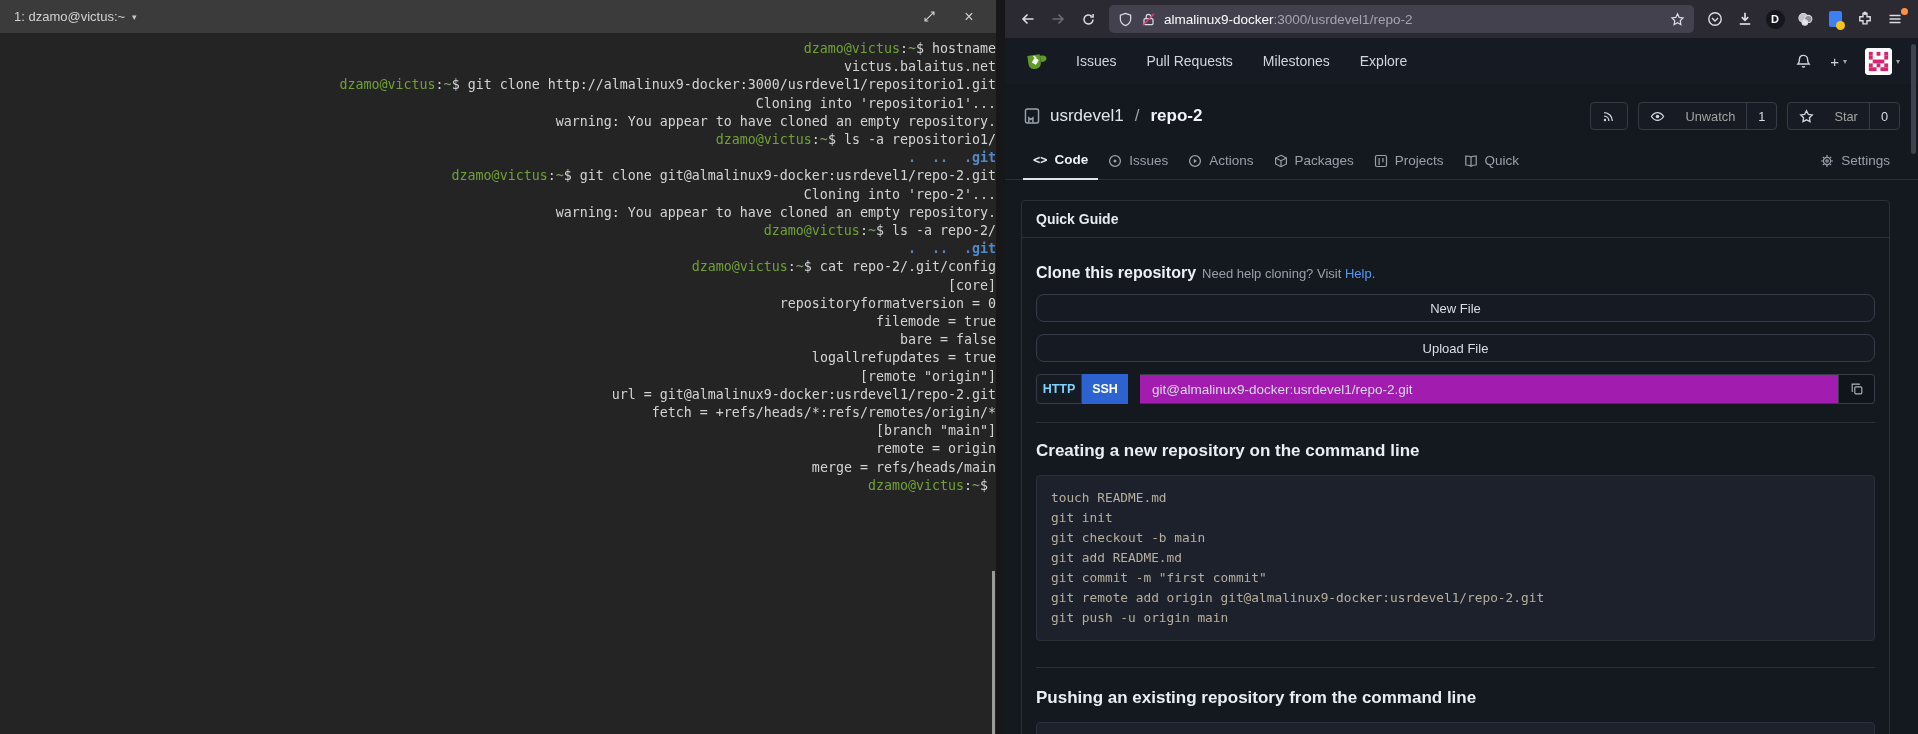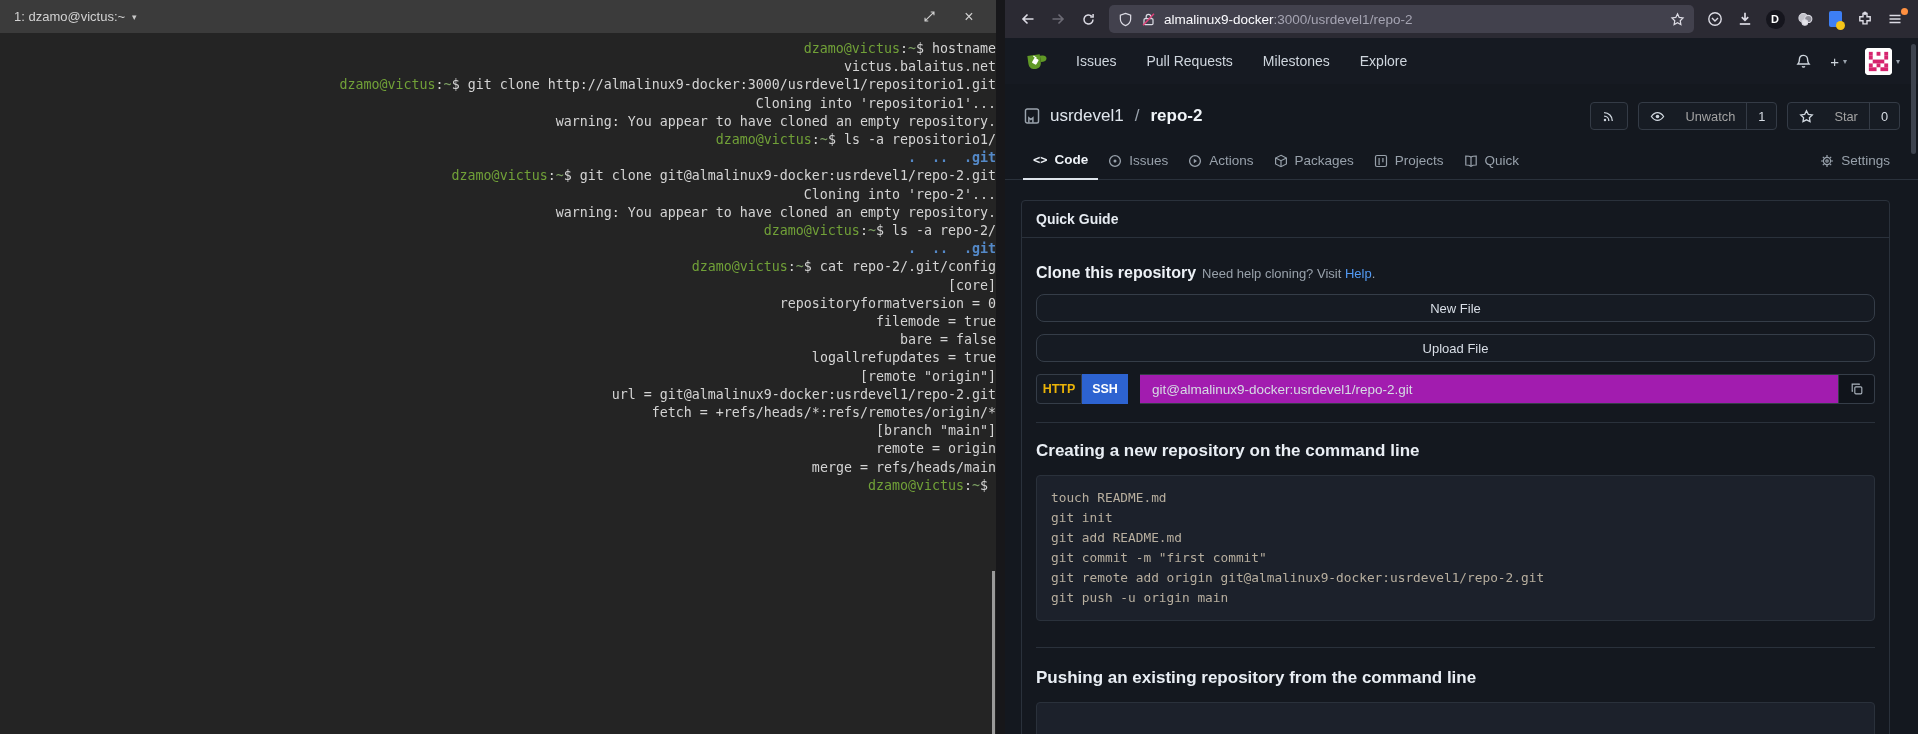--- a/index.html
+++ b/index.html
@@ -88,21 +88,21 @@
   .panel-body { padding:14px; }
   .clone-h { font-size:16px; font-weight:bold; color:#edf1f6;margin-top:12px; }
   .clone-help { font-size:13px; font-weight:normal; color:#98a1ab; margin-left:6px; }
   .help-link { color:#539bf5; cursor:pointer; text-decoration:none; }
   .wide-btn { margin-top:12px; width:100%; height:28px; border:1px solid #353d48; border-radius:8px;
               background:#161b23; color:#d9dfe7; font-size:13px; display:flex;
               align-items:center; justify-content:center; cursor:pointer; }
   .clone-row { margin-top:12px; display:flex; height:30px; }
   .proto-btn { width:46px; display:flex; align-items:center; justify-content:center;
                font-size:12.5px; font-weight:bold; cursor:pointer; }
-  .proto-http { background:#161b23; color:#eab308; border:1px solid #353d48; border-radius:4px 0 0 4px; }
+  .proto-http { background:#161b23; color:#7dd3fc; border:1px solid #353d48; border-radius:4px 0 0 4px; }
   .proto-ssh  { background:#2d63d1; color:#ffffff; border:1px solid #2d63d1; }
   .clone-input { flex:1; background:#a21caf; border:1px solid #353d48; border-left:none;
                  color:#d6dce4; font-size:13.5px; display:flex; align-items:center; padding:4px 12px;margin-left:12px; }
   .copy-btn { width:36px; border:1px solid #353d48; border-left:none; border-radius:0 4px 4px 0;
               background:#10141b; display:flex; align-items:center; justify-content:center; cursor:pointer; }
   .copy-btn svg { stroke:#aab3bd; }
   .divider { border-top:1px solid #2a313b; margin:18px 0; }
   .divider2 { border-top:1px solid #2a313b; margin:26px 0 20px; }
   .section-h { font-size:17px; font-weight:bold; color:#e9eef4; }
   .codeblock { margin-top:14px; background:#1c212b; border:1px solid #2a313b; border-radius:4px;
@@ -370,21 +370,21 @@
               <svg width="14" height="14" viewBox="0 0 16 16" fill="none" stroke-width="1.3">
                 <rect x="5.5" y="5.5" width="8" height="8" rx="1.2"></rect>
                 <path d="M10.5 3.5v-1h-8v8h1"></path>
               </svg>
             </span>
           </div>
 
           <div class="divider"></div>
 
           <div class="section-h">Creating a new repository on the command line</div>
-          <div class="codeblock"><div>touch README.md</div><div>git init</div><div>git add README.md</div><div>git commit -m "first commit"</div><div>git remote add origin git@almalinux9-docker:usrdevel1/repo-2.git</div><div>git push -u origin main</div></div>
+          <div class="codeblock"><div>touch README.md</div><div>git init</div><div>git checkout -b main</div><div>git add README.md</div><div>git commit -m "first commit"</div><div>git remote add origin git@almalinux9-docker:usrdevel1/repo-2.git</div><div>git push -u origin main</div></div>
 
           <div class="divider2"></div>
 
           <div class="section-h">Pushing an existing repository from the command line</div>
           <div class="codeblock codeblock-stub"></div>
 
         </div>
       </div>
     </main>
 

